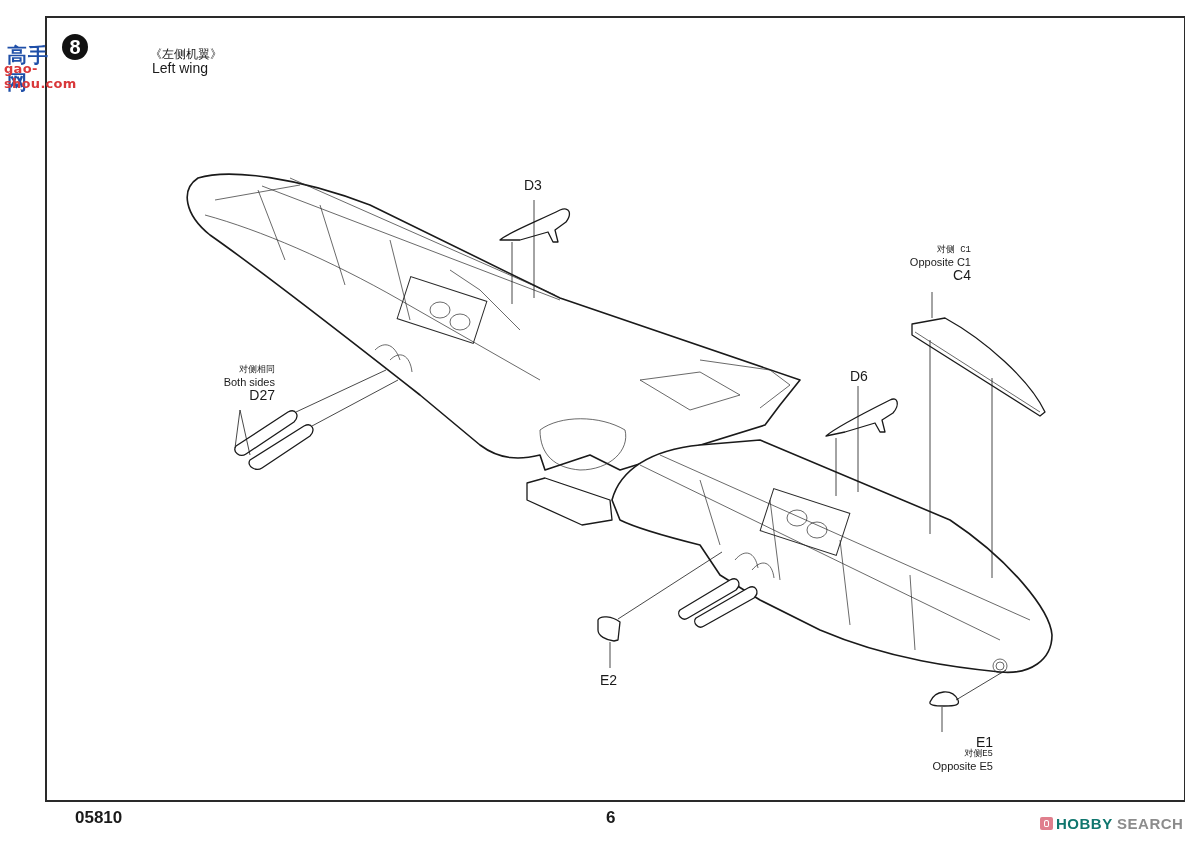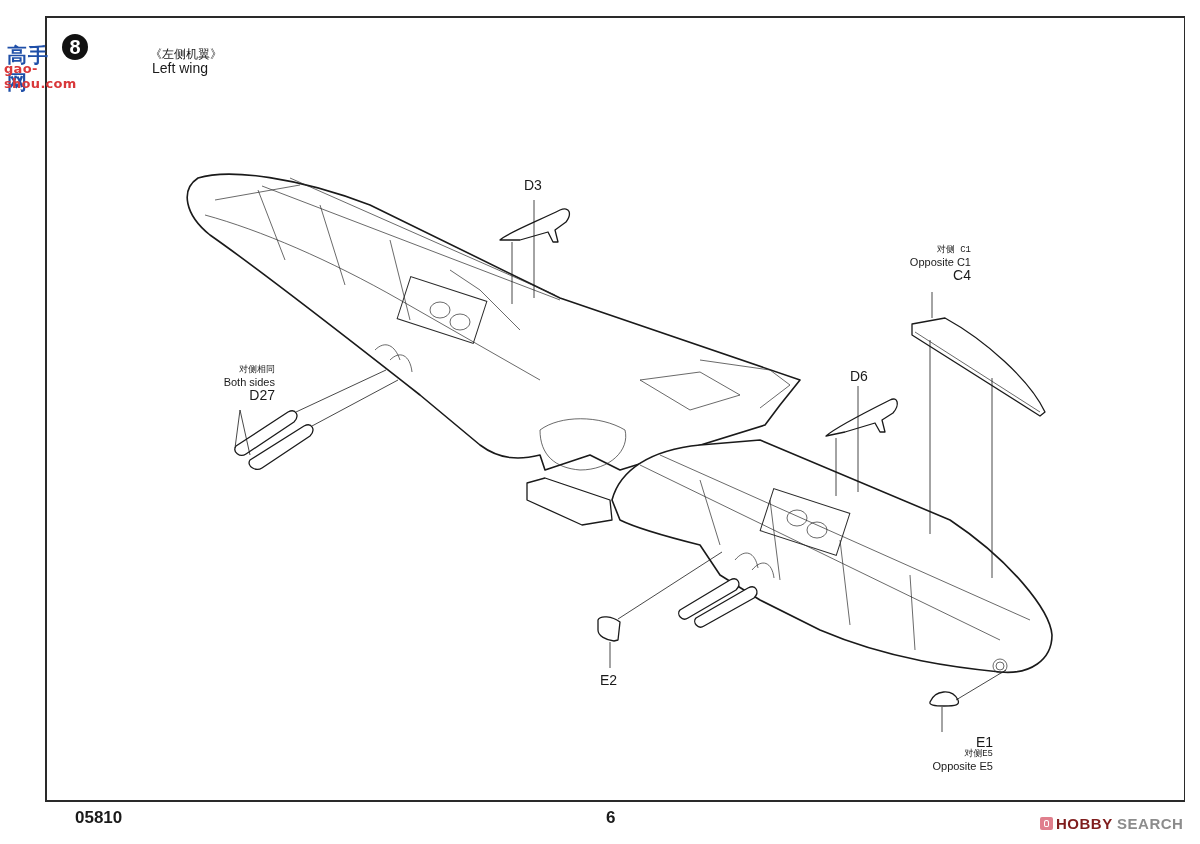--- a/index.html
+++ b/index.html
@@ -24,21 +24,21 @@
   .lbl .en { font-size: 11px; display: block; }
   .lbl .part { font-size: 14px; display: block; }
   .footer-code { position: absolute; left: 56px; top: 808px; font-size: 17px; font-weight: bold; margin-left: 19px; }
   .footer-page { position: absolute; left: 606px; top: 808px; font-size: 17px; font-weight: bold; }
   .watermark { position: absolute; left: 1040px; top: 815px; font-size: 15px; font-weight: bold;
                letter-spacing: 0.5px; }
   .wm-icon { display: inline-block; width: 13px; height: 13px; background: #e07f8d;
              border-radius: 2px; vertical-align: -1px; margin-right: 3px; position: relative; }
   .wm-icon::after { content: ""; position: absolute; left: 4px; top: 3px; width: 5px; height: 7px;
                     border: 1.5px solid #fff; border-radius: 40% 40% 30% 30%; box-sizing: border-box; }
-  .wm-a { color: #7f1d1d; }
+  .wm-a { color: #0f766e; }
   .wm-b { color: #8c8c8c; }
   svg.drawing { position: absolute; left: 0; top: 0; }
   .ol { fill: #fff; stroke: #1a1a1a; stroke-width: 1.6; stroke-linejoin: round; }
   .pl { fill: none; stroke: #2a2a2a; stroke-width: 0.7; }
   .pl2 { fill: none; stroke: #2a2a2a; stroke-width: 1; }
   .ld { fill: none; stroke: #1a1a1a; stroke-width: 0.8; }
   .pt { fill: #fff; stroke: #1a1a1a; stroke-width: 1.3; stroke-linejoin: round; }
 </style>
 </head>
 <body>

